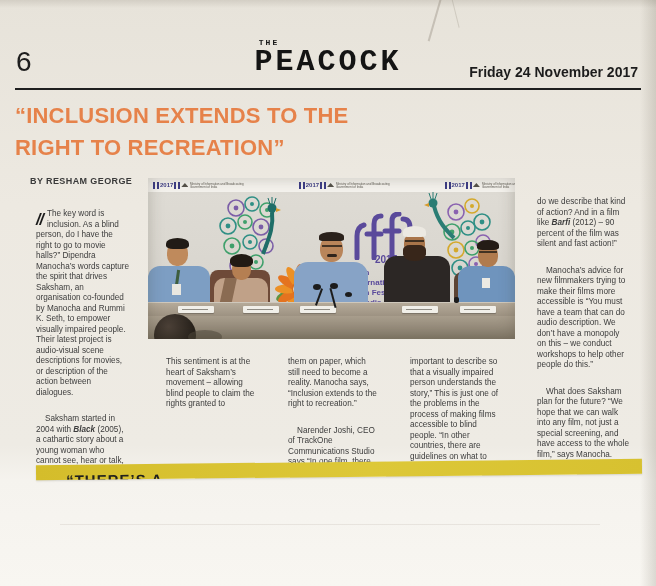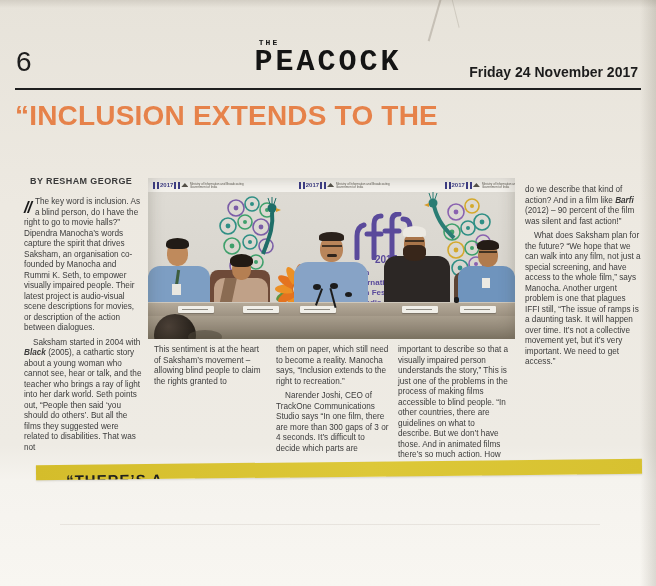--- a/index.html
+++ b/index.html
@@ -20,27 +20,27 @@
   .masthead{position:absolute;left:0;top:38px;width:100%;text-align:center;
     font-family:Liberation Mono, monospace;color:#141414;}
   .masthead .the{display:block;font-size:8px;font-weight:700;letter-spacing:2px;
     margin:0 0 0 -118px;}
   .masthead .title{font-size:30px;font-weight:700;letter-spacing:3px;line-height:30px;}
   .dateline{position:absolute;right:18px;top:64px;font-size:14px;font-weight:700;color:#1c1c1c;}
   .rule{position:absolute;left:15px;right:15px;top:88px;height:2px;background:#1f1f1f;}
 
   
   .headline{position:absolute;left:15px;top:100px;width:460px;color:#e6824a;
-    font-weight:700;font-size:28px;line-height:32px;letter-spacing:0.2px;}
+    font-weight:700;font-size:22px;line-height:32px;letter-spacing:0.2px;}
   .byline{position:absolute;left:30px;top:176px;font-size:9px;font-weight:700;
     letter-spacing:0.4px;color:#3a3a3a;}
 
   
   .col{position:absolute;font-size:8.2px;line-height:10.5px;color:#3c3c3c;overflow:hidden;}
-  .col p{margin:4px;}
+  .col p{margin:16px;}
   .col p + p{text-indent:9px;}
   .col1{left:20px;top:193px;width:126px;height:272px;}
   .col2{left:150px;top:341px;width:122px;height:122px;}
   .col3{left:272px;top:341px;width:122px;height:122px;}
   .col4{left:394px;top:341px;width:120px;height:122px;}
   .col5{left:521px;top:181px;width:124px;height:284px;}
   .dq{float:left;font-weight:700;font-style:italic;font-size:16px;line-height:19px;
     margin:1px 4px 0 0;color:#191919;letter-spacing:-1px;}
   .movie{font-weight:700;font-style:italic;}
 
@@ -104,20 +104,21 @@
   <div class="pagenum">6</div>
   <div class="masthead">
     <span class="the">THE</span>
     <span class="title">PEACOCK</span>
   </div>
   <div class="dateline">Friday 24 November 2017</div>
   <div class="rule"></div>
 
   <div class="headline">
     <div>“INCLUSION EXTENDS TO THE</div>
+    <div>RIGHT TO RECREATION”</div>
   </div>
   <div class="byline">BY RESHAM GEORGE</div>
 
   <div class="col col1">
     <p><span class="dq">//</span><span>The key word is inclusion. As a blind person, do I have the right to go to movie halls?” Dipendra Manocha’s words capture the spirit that drives Saksham, an organisation co-founded by Manocha and Rummi K. Seth, to empower visually impaired people. Their latest project is audio-visual scene descriptions for movies, or description of the action between dialogues.</span></p>
     <p><span>Saksham started in 2004 with </span><span class="movie">Black</span><span> (2005), a cathartic story about a young woman who cannot see, hear or talk, and the teacher who brings a ray of light into her dark world. Seth points out, “People then said ‘you should do others’. But all the films they suggested were related to disabilities. That was not</span></p>
   </div>
 
   <div class="photo">
     <div class="banner">
@@ -339,19 +340,20 @@
   </div>
   <div class="col col3">
     <p>them on paper, which still need to become a reality. Manocha says, “Inclusion extends to the right to recreation.”</p>
     <p>Narender Joshi, CEO of TrackOne Communications Studio says “In one film, there are more than 300 gaps of 3 or 4 seconds. It’s difficult to decide which parts are</p>
   </div>
   <div class="col col4">
     <p>important to describe so that a visually impaired person understands the story,” This is just one of the problems in the process of making films accessible to blind people. “In other countries, there are guidelines on what to describe. But we don’t have those. And in animated films there’s so much action. How</p>
   </div>
   <div class="col col5">
     <p><span>do we describe that kind of action? And in a film like </span><span class="movie">Barfi</span><span> (2012) – 90 percent of the film was silent and fast action!”</span></p>
+    <p>Manocha’s advice for new filmmakers trying to make their films more accessible is “You must have a team that can do audio description. We don’t have a monopoly on this – we conduct workshops to help other people do this.”</p>
     <p>What does Saksham plan for the future? “We hope that we can walk into any film, not just a special screening, and have access to the whole film,” says Manocha. Another urgent problem is one that plagues IFFI still, “The issue of ramps is a daunting task. It will happen over time. It’s not a collective movement yet, but it’s very important. We need to get access.”</p>
   </div>
 
   <div class="strip">
     <span class="clipped">“THERE’S A</span>
   </div>
 </div>
 
 </body></html>

